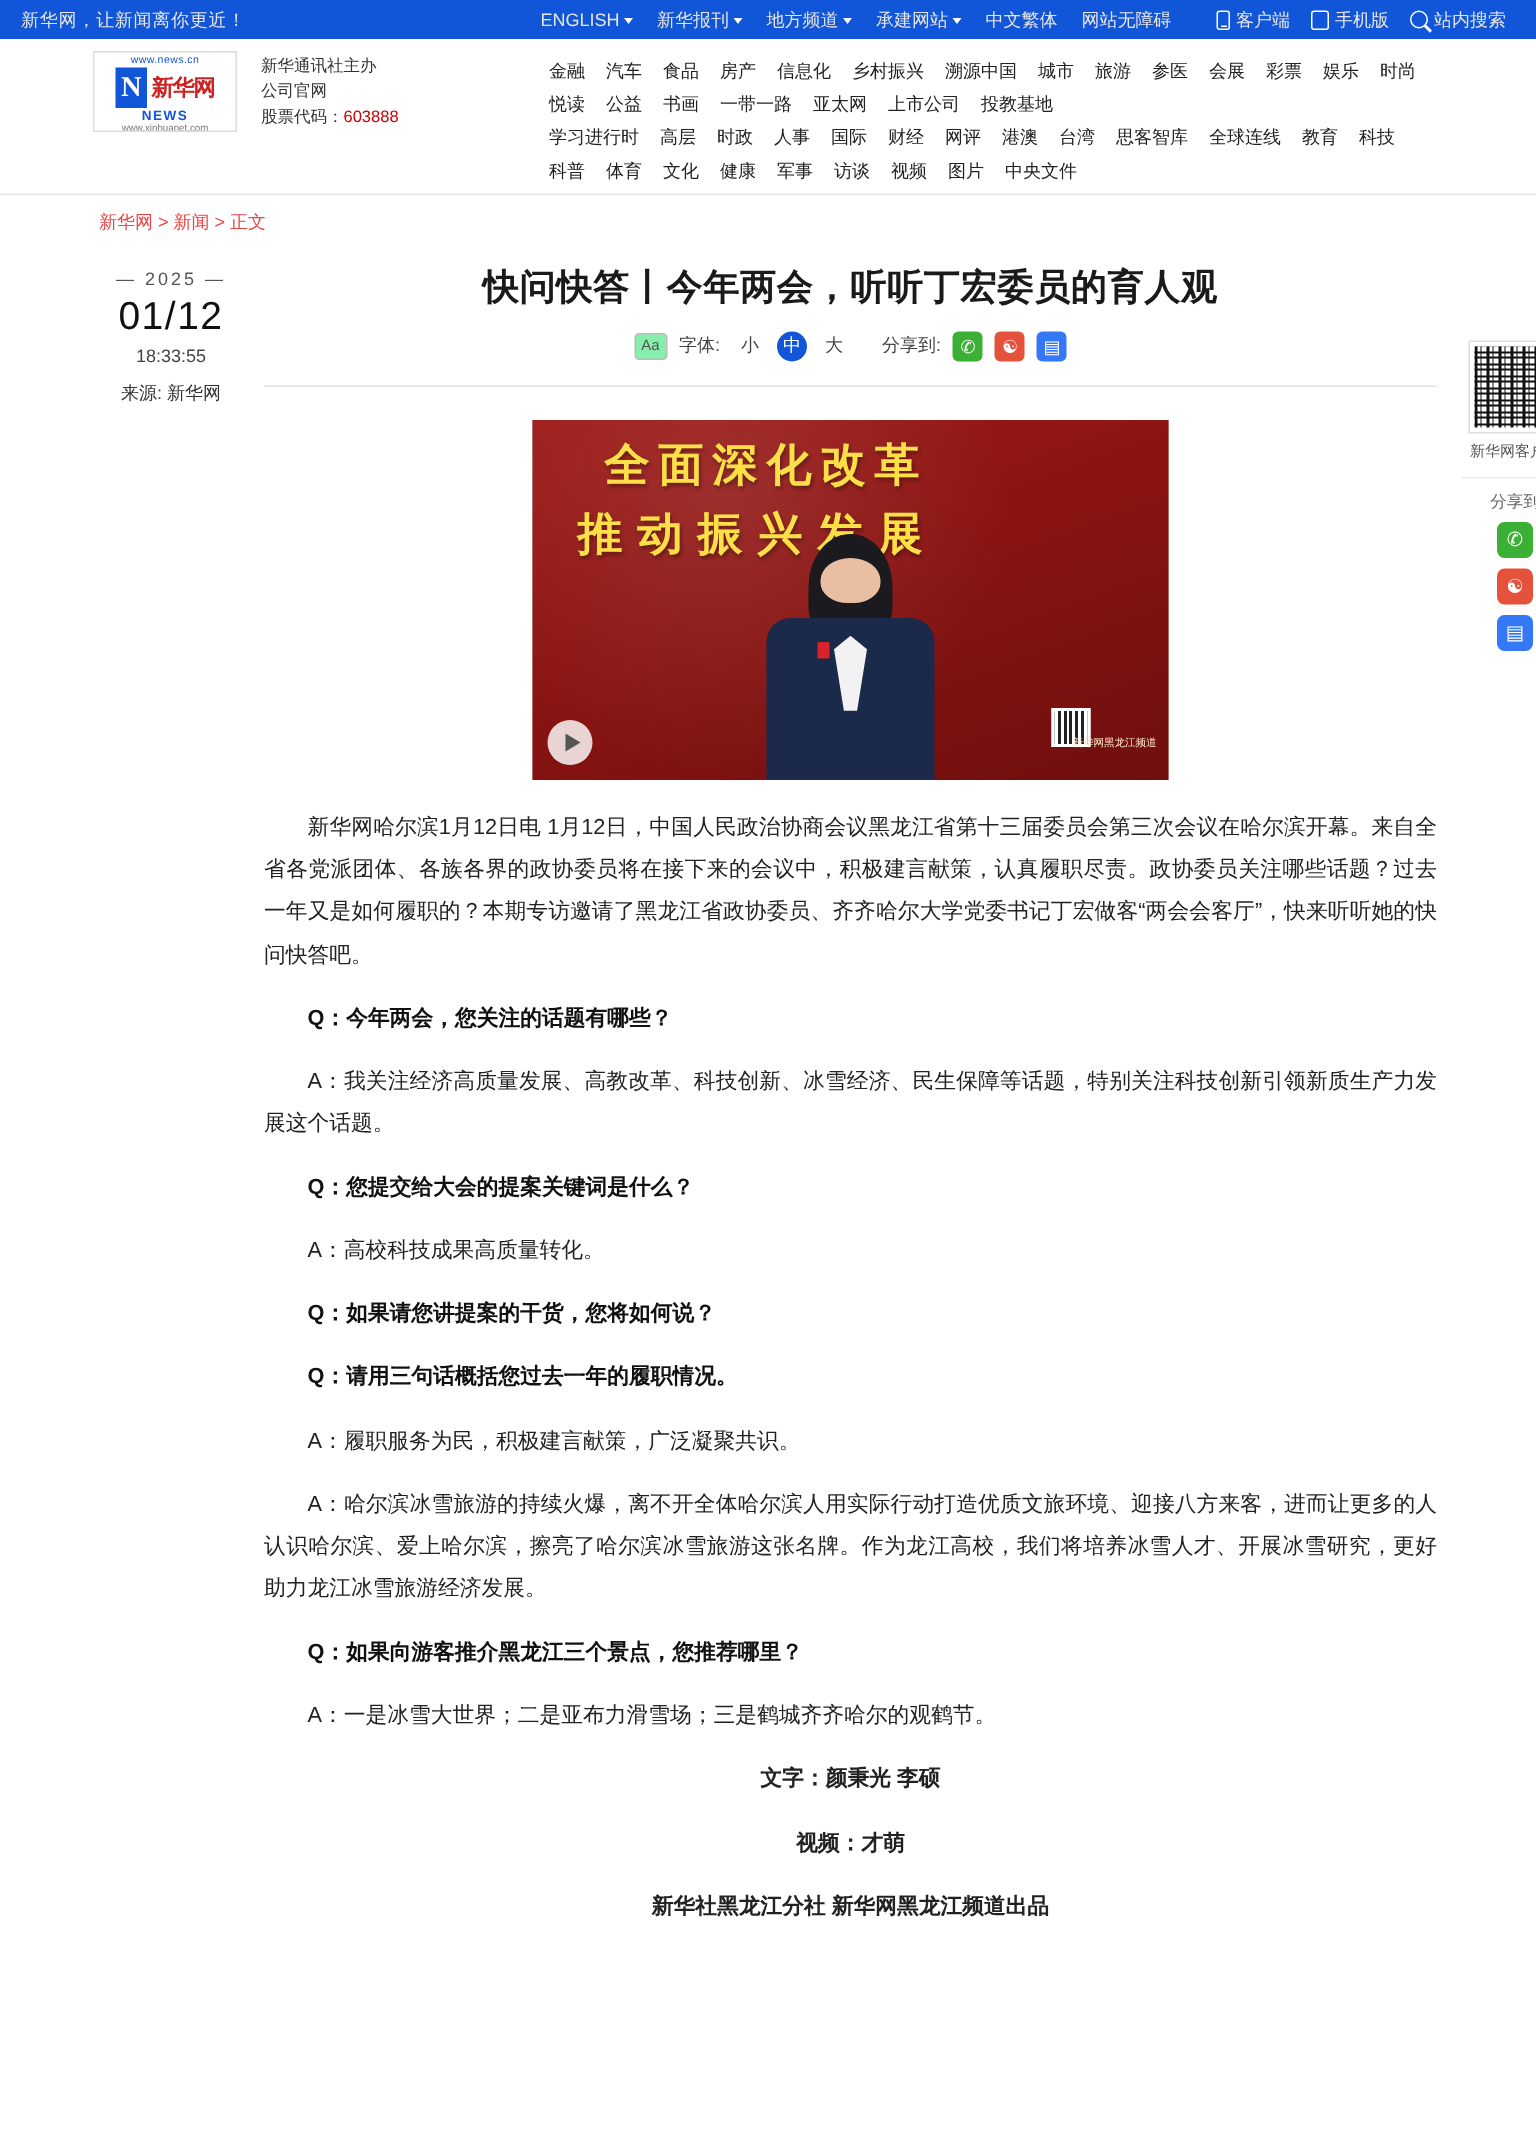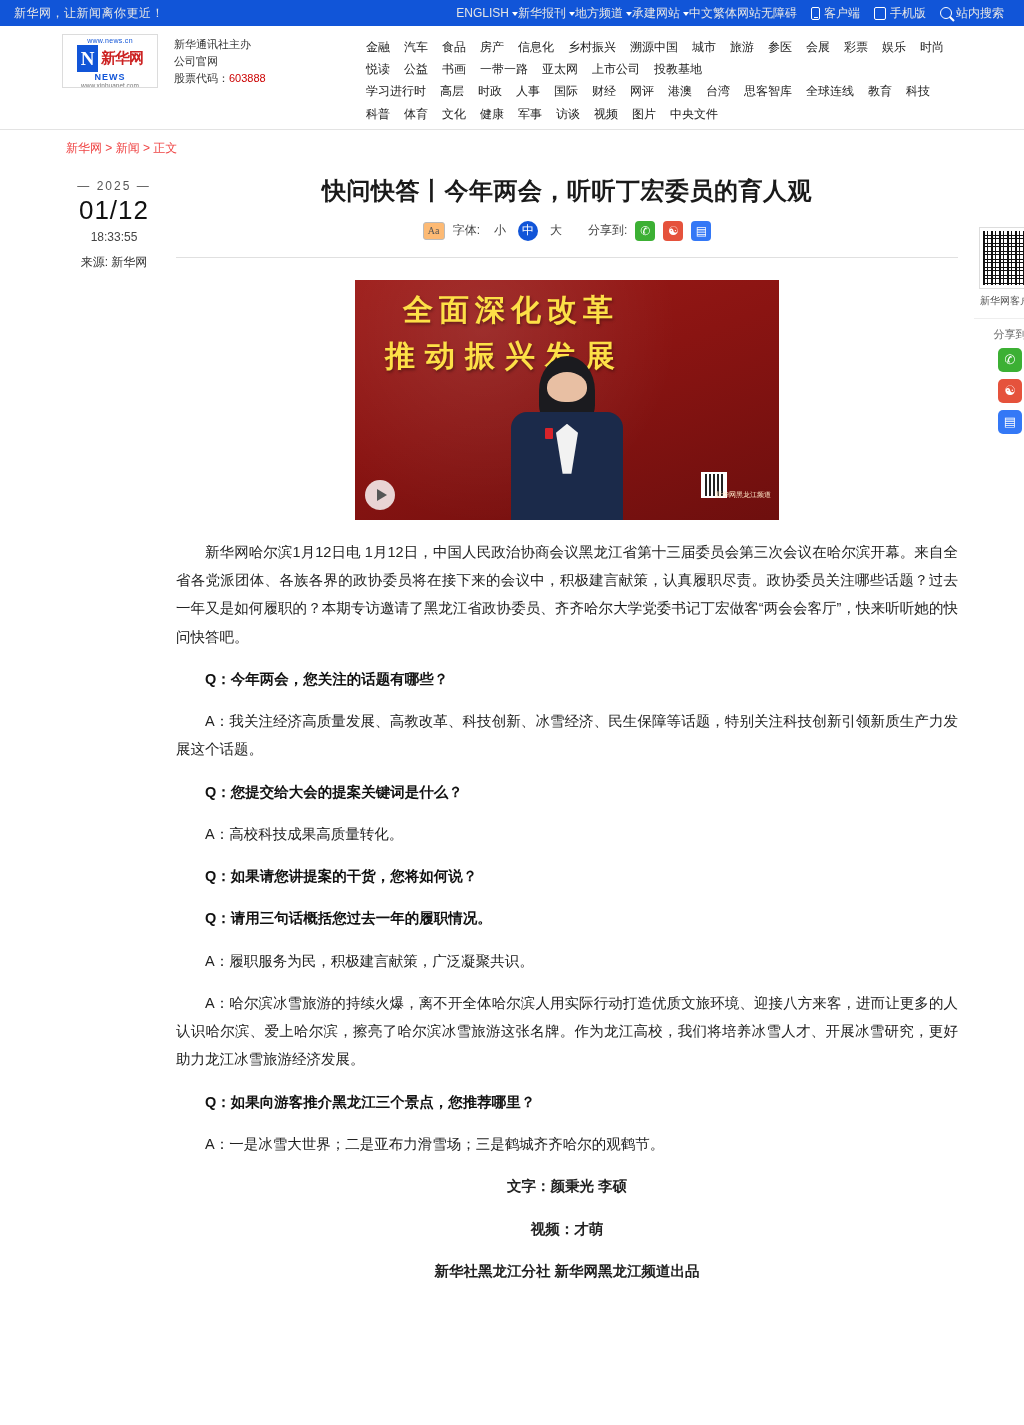--- a/index.html
+++ b/index.html
@@ -19,21 +19,21 @@
     align-items: center;
     color: #e5e5e5;
     font-size: 12px;
     padding: 0 14px;
   }
   .topbar-slogan { font-size: 12px; letter-spacing: .5px; }
   .topbar-nav {
     margin-left: auto;
     display: flex;
     align-items: center;
-    gap: 0;
+    gap: 16px;
     font-size: 12px;
     padding-right: 6px;
   }
   .topbar-nav .item { display: flex; align-items: center; gap: 3px; white-space: nowrap; }
   .caret-down {
     width: 0; height: 0;
     border-left: 3px solid transparent;
     border-right: 3px solid transparent;
     border-top: 4px solid #ffffff;
     display: inline-block;
@@ -247,22 +247,21 @@
     font-size: 12px;
     color: #444;
     margin-bottom: 16px;
   }
   .aa-box {
     width: 22px; height: 18px;
     border: 1px solid #bbb;
     border-radius: 3px;
     display: flex; align-items: center; justify-content: center;
     font-size: 10px; color: #555;
-    background: #fdba74;
-    font-family: Liberation Serif, serif;
+    background: #86efac;
   }
   .fs-label { margin-right: 2px; }
   .fs-opt {
     width: 20px; height: 20px;
     display: flex; align-items: center; justify-content: center;
     border-radius: 50%;
     font-size: 12px;
     color: #444;
     cursor: pointer;
   }

